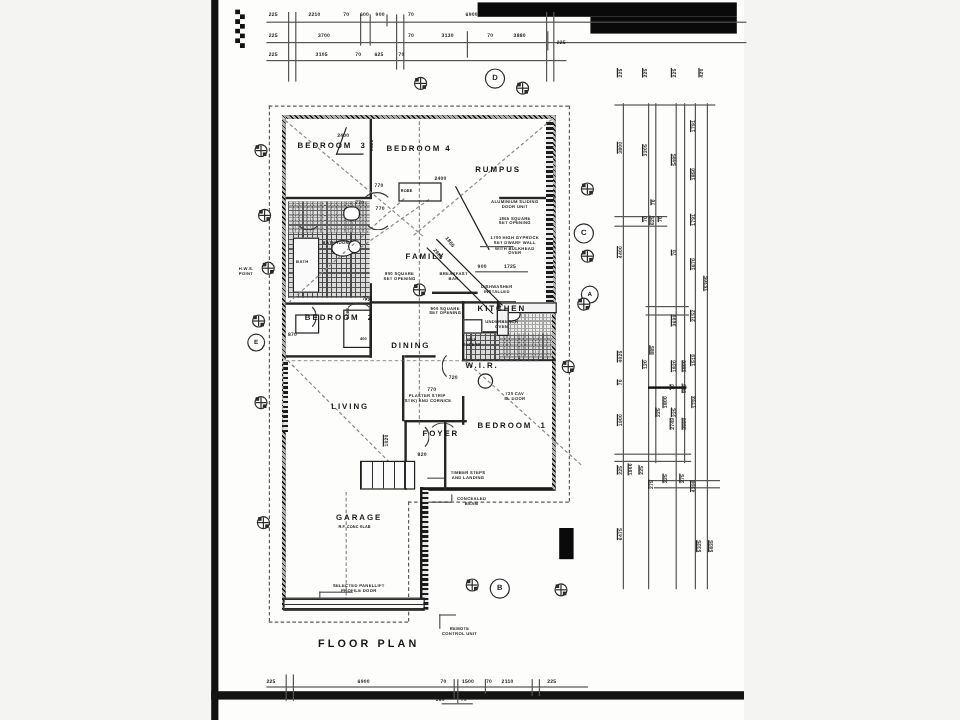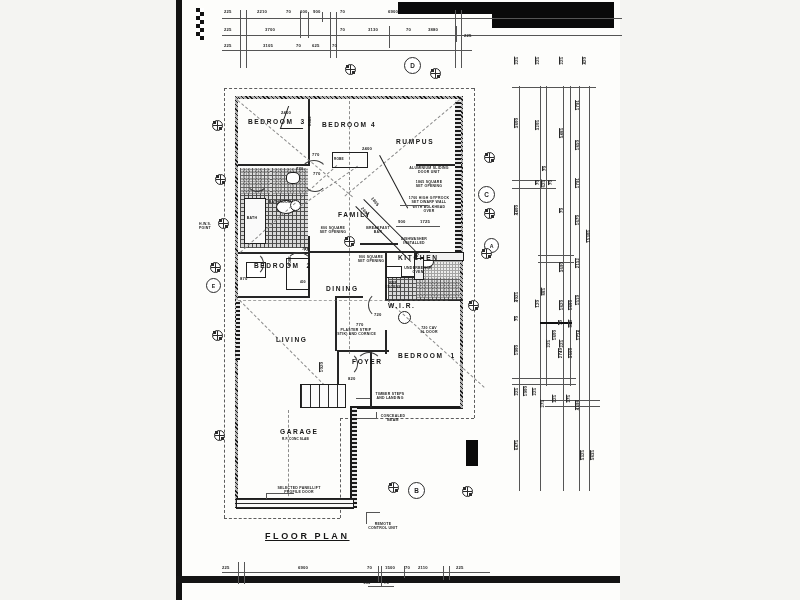--- a/index.html
+++ b/index.html
@@ -41,21 +41,21 @@
       #e2e2e2;}
 
   
   .lbl{position:absolute;font-family:"Liberation Sans",sans-serif;color:#161616;
        white-space:pre;letter-spacing:.7px;}
   .room-lbl{font-size:6.6px;letter-spacing:1.6px;font-weight:700;}
   .note{font-size:3.5px;line-height:4.4px;letter-spacing:.25px;text-align:center;font-weight:700;color:#1c1c1c;}
   .note.l{text-align:left;}
   .dim{font-size:4.2px;letter-spacing:.2px;font-weight:700;color:#1d1d1d;}
   .dim.v{writing-mode:vertical-rl;transform:rotate(180deg);}
-  .title{font-size:9px;letter-spacing:2.6px;font-weight:700;text-decoration:underline;}
+  .title{font-size:9px;letter-spacing:2.6px;font-weight:700;}
   .tiny{font-size:3.2px;letter-spacing:.1px;font-weight:700;}
 
   
   .mk{position:absolute;border:1px solid #2b2b2b;border-radius:50%;
       display:flex;align-items:center;justify-content:center;
       font-size:5.2px;font-weight:700;color:#1d1d1d;background:#fff;}
   .mk.big{width:15px;height:15px;font-size:6.4px;}
   .cross{position:absolute;width:9px;height:9px;border:1px solid #2b2b2b;border-radius:50%;background:#fff;}
   .cross:before,.cross:after{content:"";position:absolute;background:#2b2b2b;}
   .cross:before{left:0;top:3.6px;width:9px;height:1px;}

